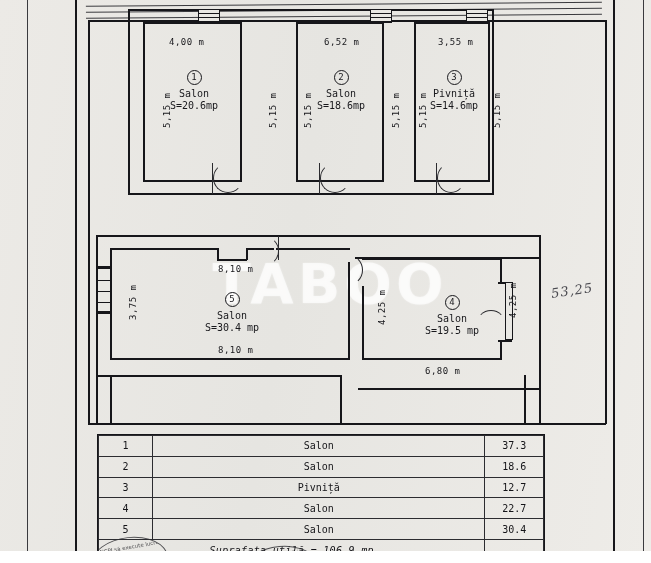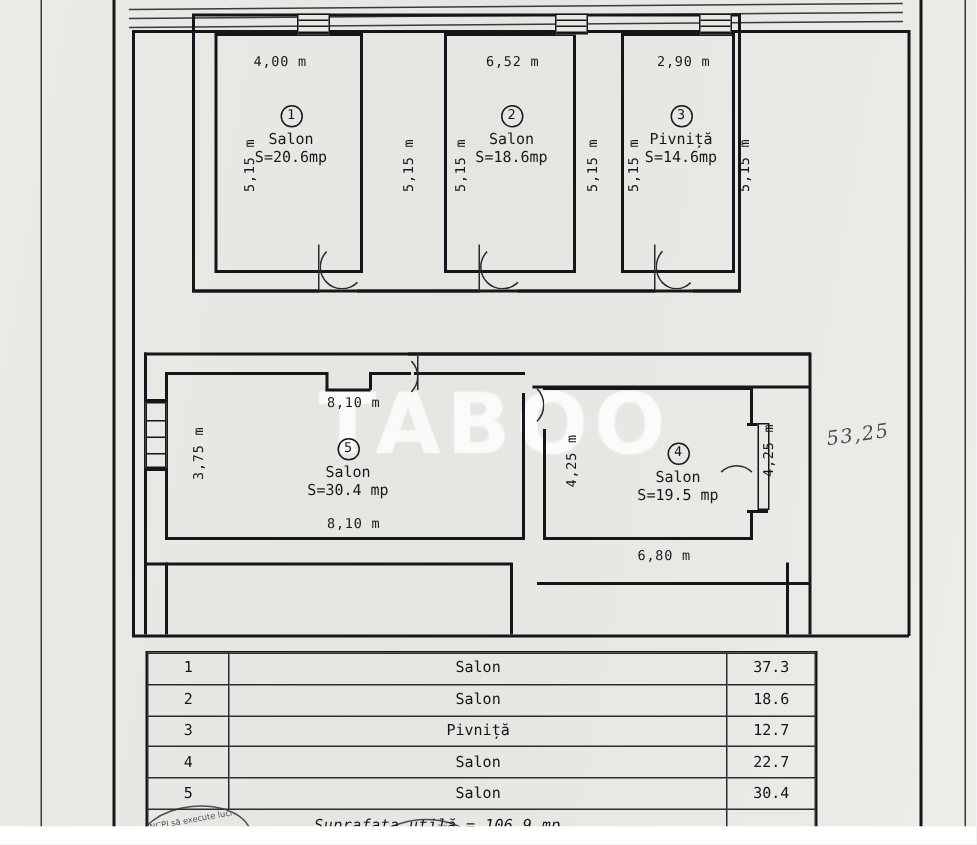--- a/index.html
+++ b/index.html
@@ -172,21 +172,21 @@
 
     <div class="dim" style="left:324px;top:37px;">6,52 m</div>
     <div class="dimv" style="left:303px;top:128px;">5,15 m</div>
     <div class="dimv" style="left:391px;top:128px;">5,15 m</div>
     <div class="roomlabel" style="left:305px;top:70px;width:72px;">
       <span class="roomnum">2</span><br>
       <span>Salon</span><br>
       <span>S=18.6mp</span>
     </div>
 
-    <div class="dim" style="left:438px;top:37px;">2,90 m</div>
+    <div class="dim" style="left:438px;top:37px;">3,55 m</div>
     <div class="dimv" style="left:418px;top:128px;">5,15 m</div>
     <div class="dimv" style="left:492px;top:128px;">5,15 m</div>
     <div class="roomlabel" style="left:416px;top:70px;width:76px;">
       <span class="roomnum">3</span><br>
       <span>Pivniță</span><br>
       <span>S=14.6mp</span>
     </div>
   </div>
 
   <div id="wm">TABOO</div>

